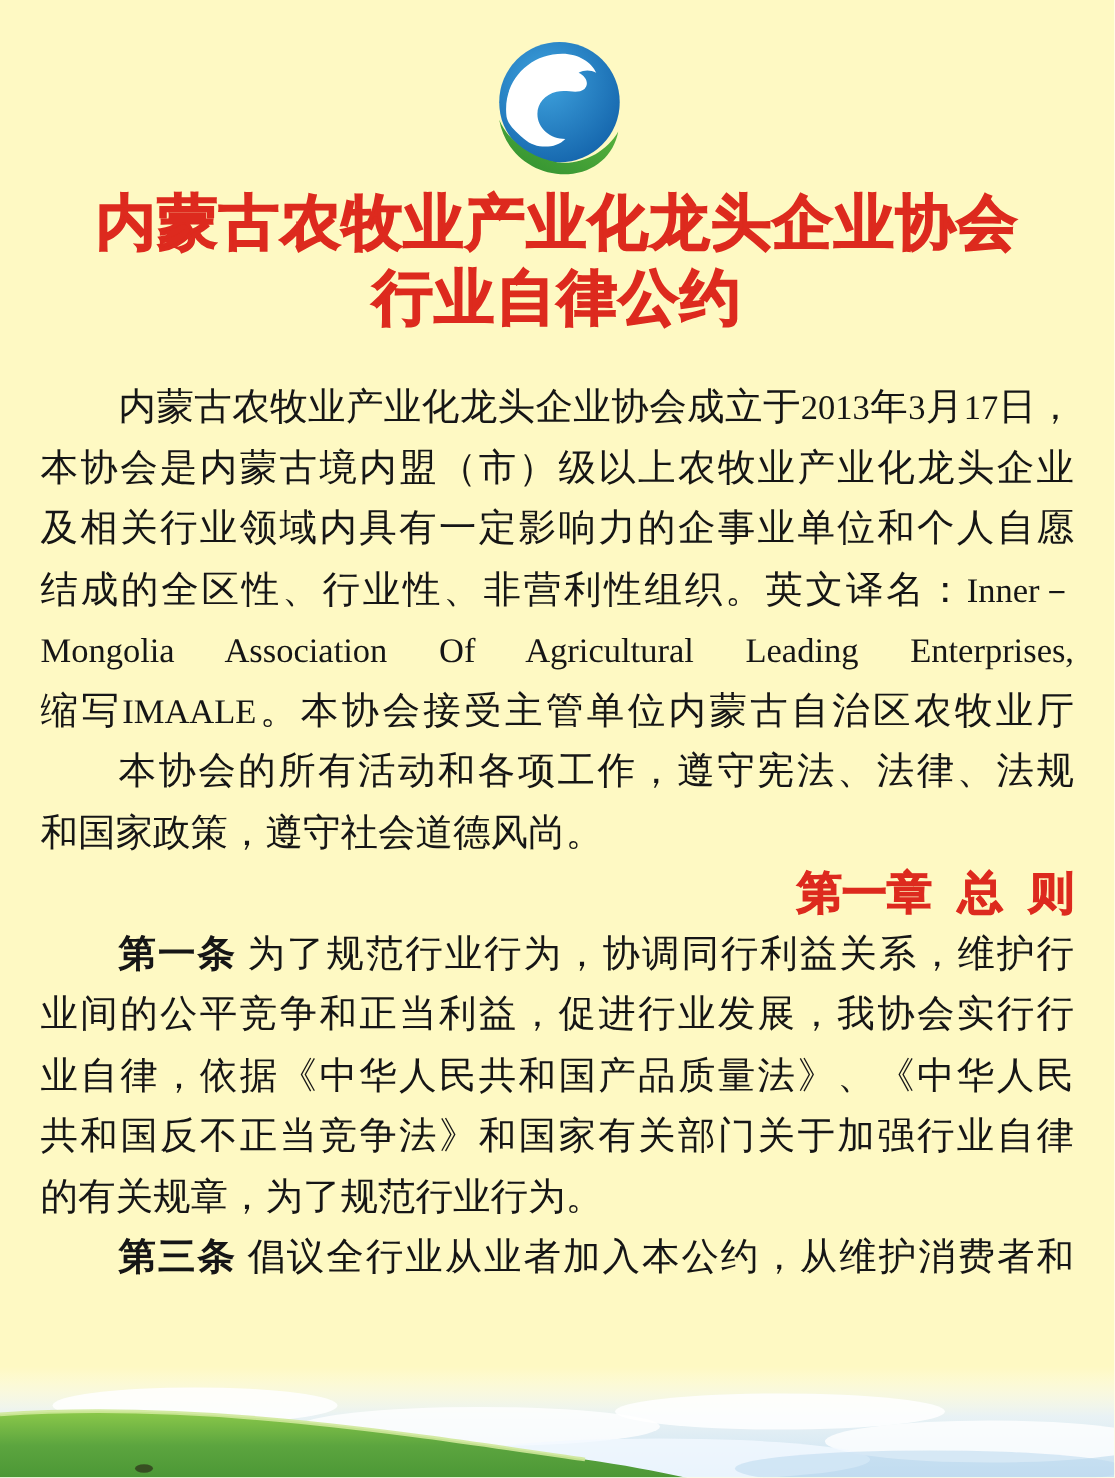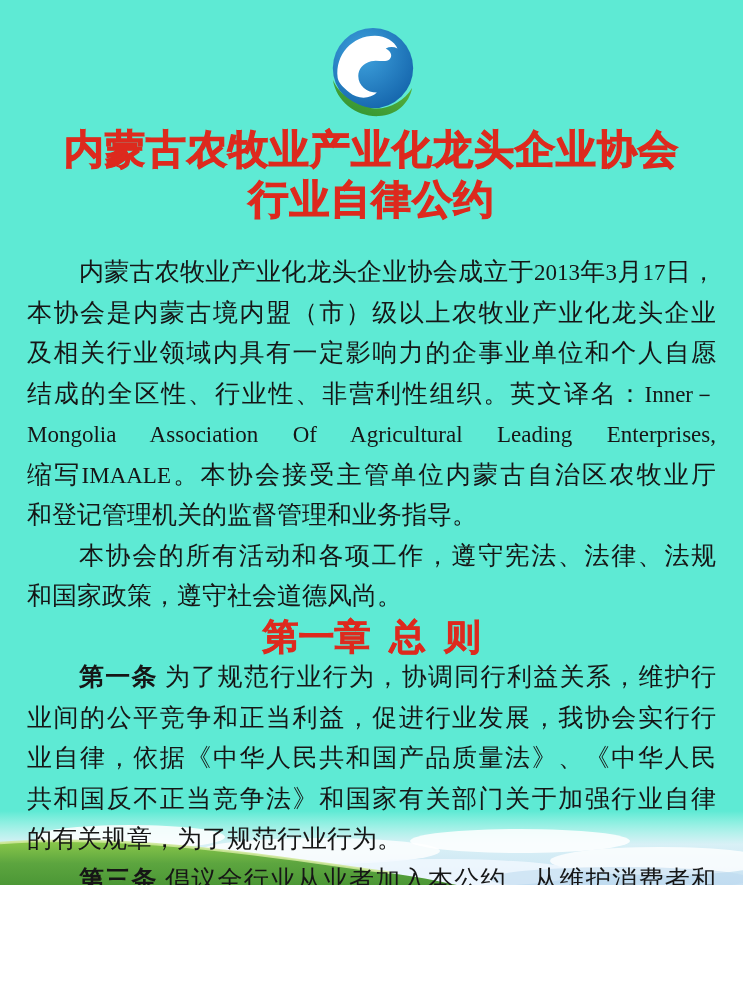--- a/index.html
+++ b/index.html
@@ -1,17 +1,17 @@
 <!DOCTYPE html>
 <html><head>
 <meta charset="utf-8">
 <style>
   html,body{margin:0;padding:0;background:#ffffff;}
   .page{
-    position:relative; width:743px; height:885px; background:#5eead4;
+    position:relative; width:743px; height:985px; background:#fef9c3;
     overflow:hidden; font-family:"Liberation Serif", serif;
   }
   .logo{
     position:absolute; top:24px; left:50%; transform:translateX(-50%);
     width:98px; height:98px;
   }
   .title{
     position:absolute; top:124px; left:0; width:100%;
     text-align:center; color:#dd2a1e;
     font-family:"Liberation Sans", sans-serif; font-weight:bold;
@@ -28,23 +28,23 @@
     text-align:justify; text-align-last:justify; -moz-text-align-last:justify;
   }
   .line.endline{text-align:left; text-align-last:left; -moz-text-align-last:left;}
   .line.indent{padding-left:52px;}
   .lead{
     font-weight:bold; font-family:Liberation Serif, serif;
     margin-right:7px;
   }
   .latin-bold{font-weight:normal; font-size:0.92em;}
   .chapter-heading{
-    height:40.5px; line-height:40.5px; text-align:center;
+    height:40.5px; line-height:40.5px; text-align:right;
     color:#dd2a1e; font-family:"Liberation Sans", sans-serif; font-weight:bold;
-    font-size:36px; word-spacing:9px; -webkit-text-stroke:0.8px currentColor;
+    font-size:30px; word-spacing:9px; -webkit-text-stroke:0.8px currentColor;
   }
 </style>
 </head>
 <body>
 
 <div class="page">
 
   <div class="logo">
     <svg viewBox="0 0 100 100" width="98" height="98">
       <defs>
@@ -95,21 +95,20 @@
     </svg>
   </div>
 
   <div class="body">
       <div class="line indent"><span>内蒙古农牧业产业化龙头企业协会成立于</span><span class="latin-bold">2013</span><span>年</span><span class="latin-bold">3</span><span>月</span><span class="latin-bold">17</span><span>日，</span></div>
       <div class="line"><span>本协会是内蒙古境内盟（市）级以上农牧业产业化龙头企业</span></div>
       <div class="line"><span>及相关行业领域内具有一定影响力的企事业单位和个人自愿</span></div>
       <div class="line"><span>结成的全区性、行业性、非营利性组织。英文译名：</span><span class="latin-bold">Inner－</span></div>
       <div class="line"><span class="latin-bold">Mongolia Association Of Agricultural Leading Enterprises,</span></div>
       <div class="line"><span>缩写</span><span class="latin-bold">IMAALE</span><span>。本协会接受主管单位内蒙古自治区农牧业厅</span></div>
-      <div class="line endline"><span>和登记管理机关的监督管理和业务指导。</span></div>
       <div class="line indent"><span>本协会的所有活动和各项工作，遵守宪法、法律、法规</span></div>
       <div class="line endline"><span>和国家政策，遵守社会道德风尚。</span></div>
       <div class="chapter-heading">第一章 总 则</div>
       <div class="line indent"><span class="lead">第一条</span><span>为了规范行业行为，协调同行利益关系，维护行</span></div>
       <div class="line"><span>业间的公平竞争和正当利益，促进行业发展，我协会实行行</span></div>
       <div class="line"><span>业自律，依据《中华人民共和国产品质量法》、《中华人民</span></div>
       <div class="line"><span>共和国反不正当竞争法》和国家有关部门关于加强行业自律</span></div>
       <div class="line endline"><span>的有关规章，为了规范行业行为。</span></div>
       <div class="line indent"><span class="lead">第三条</span><span>倡议全行业从业者加入本公约，从维护消费者和</span></div>
     </div>

